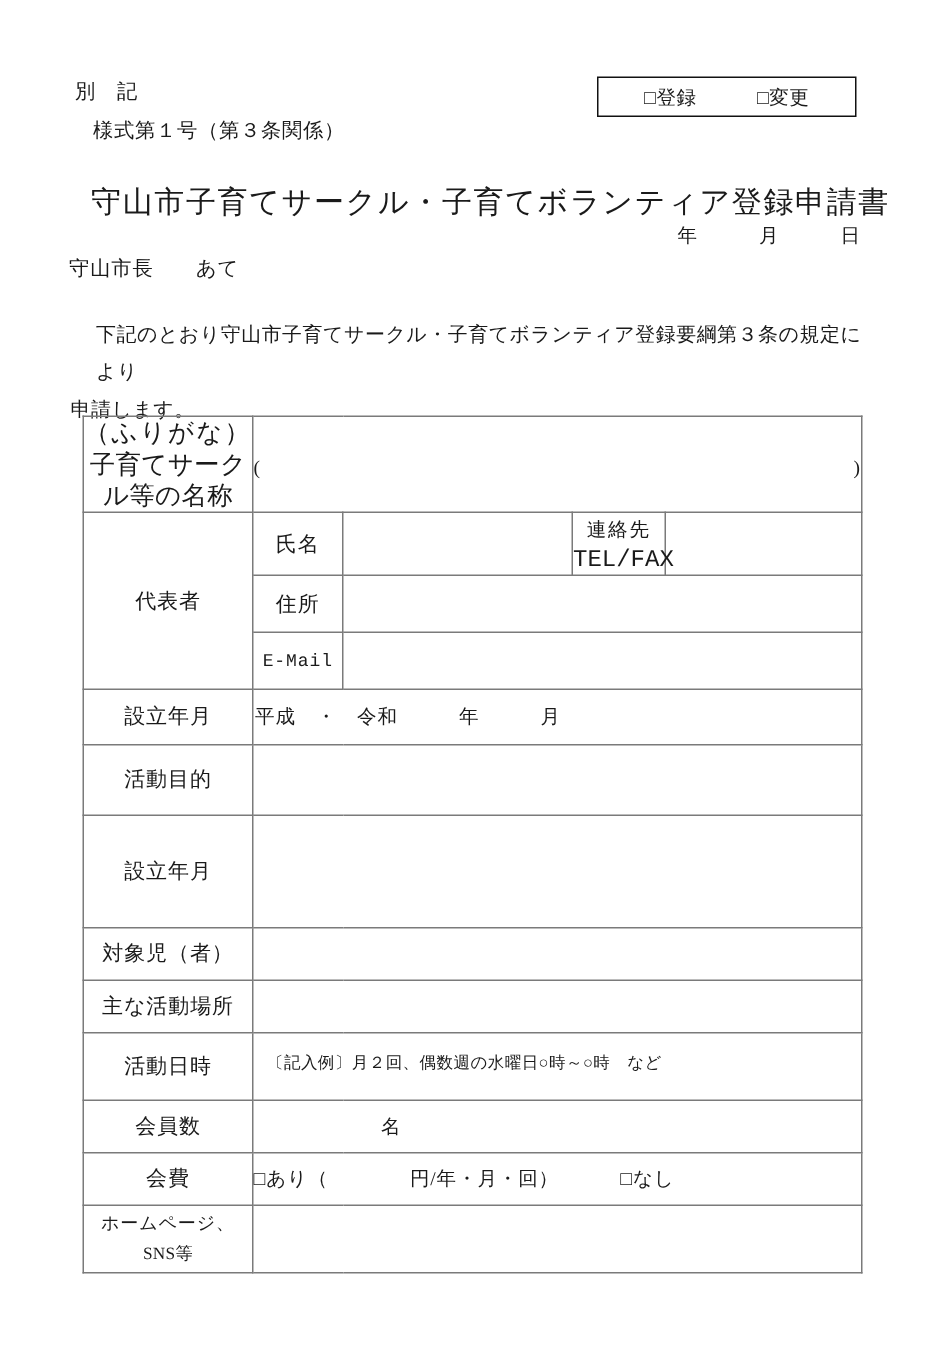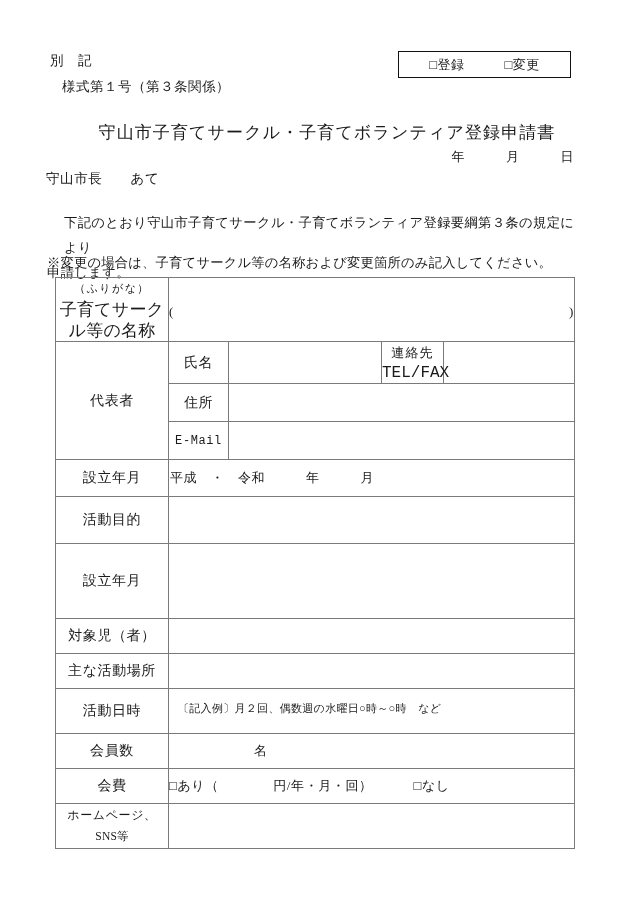--- a/index.html
+++ b/index.html
@@ -55,21 +55,21 @@
     font-size: 13px;
     letter-spacing: 0.4px;
     white-space: pre;
   }
   .doc-title {
     position: absolute;
     left: 0;
     top: 121px;
     width: 630px;
     text-align: center;
-    font-size: 17px;
+    font-size: 20px;
     letter-spacing: 1.1px;
     padding-left: 24px;
     box-sizing: border-box;
   }
   .date-line {
     position: absolute;
     right: 56px;
     top: 148px;
     font-size: 13px;
     letter-spacing: 0.6px;
@@ -121,21 +121,21 @@
   .lbl {
     text-align: center;
     font-size: 14px;
     letter-spacing: 1.2px;
   }
   .lbl-two {
     text-align: center;
     line-height: 21px;
     padding: 4px 0;
   }
-  .lbl-two .l1 { font-size: 11px; letter-spacing: 1.4px; display:block; }
+  .lbl-two .l1 { font-size: 17px; letter-spacing: 1.4px; display:block; }
   .lbl-two .l2 { font-size: 17px; letter-spacing: 0.2px; display:block; }
   .lbl-mono {
     text-align: center;
     font-family: "Liberation Mono", "DejaVu Sans Mono", monospace;
     font-size: 12px;
     letter-spacing: 0px;
   }
   .cell-val {
     padding-left: 9px;
     white-space: pre;
@@ -195,21 +195,20 @@
 
   <div class="doc-title">守山市子育てサークル・子育てボランティア登録申請書</div>
   <div class="date-line">年　　　月　　　日</div>
   <div class="addressee">守山市長　　あて</div>
 
   <div class="body-para">
     <span class="indent">下記のとおり守山市子育てサークル・子育てボランティア登録要綱第３条の規定により</span>
     <span>申請します。</span>
   </div>
 
-  <div class="note-line">※変更の場合は、子育てサークル等の名称および変更箇所のみ記入してください。</div>
 
   <table class="form-table">
     <colgroup>
       <col style="width:113px">
       <col style="width:60px">
       <col style="width:153px">
       <col style="width:62px">
       <col style="width:131px">
     </colgroup>
     <tbody>

